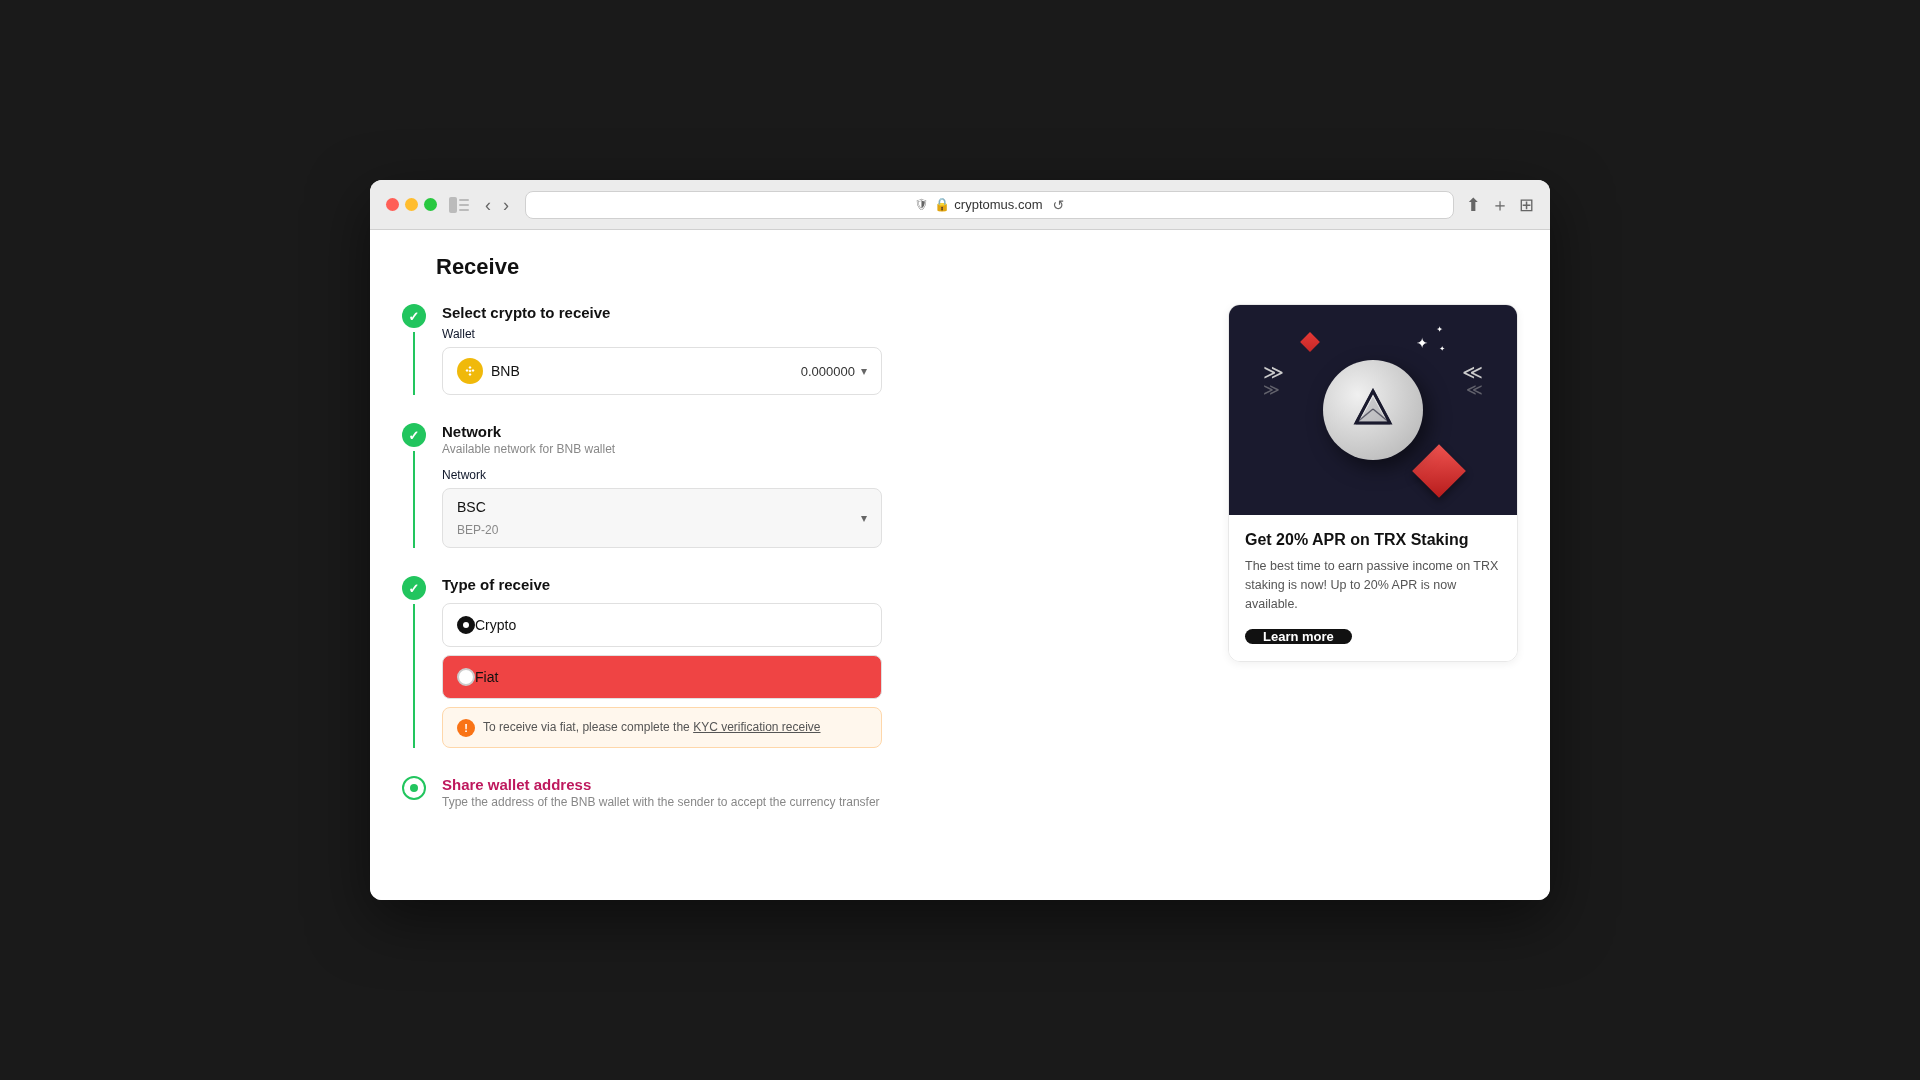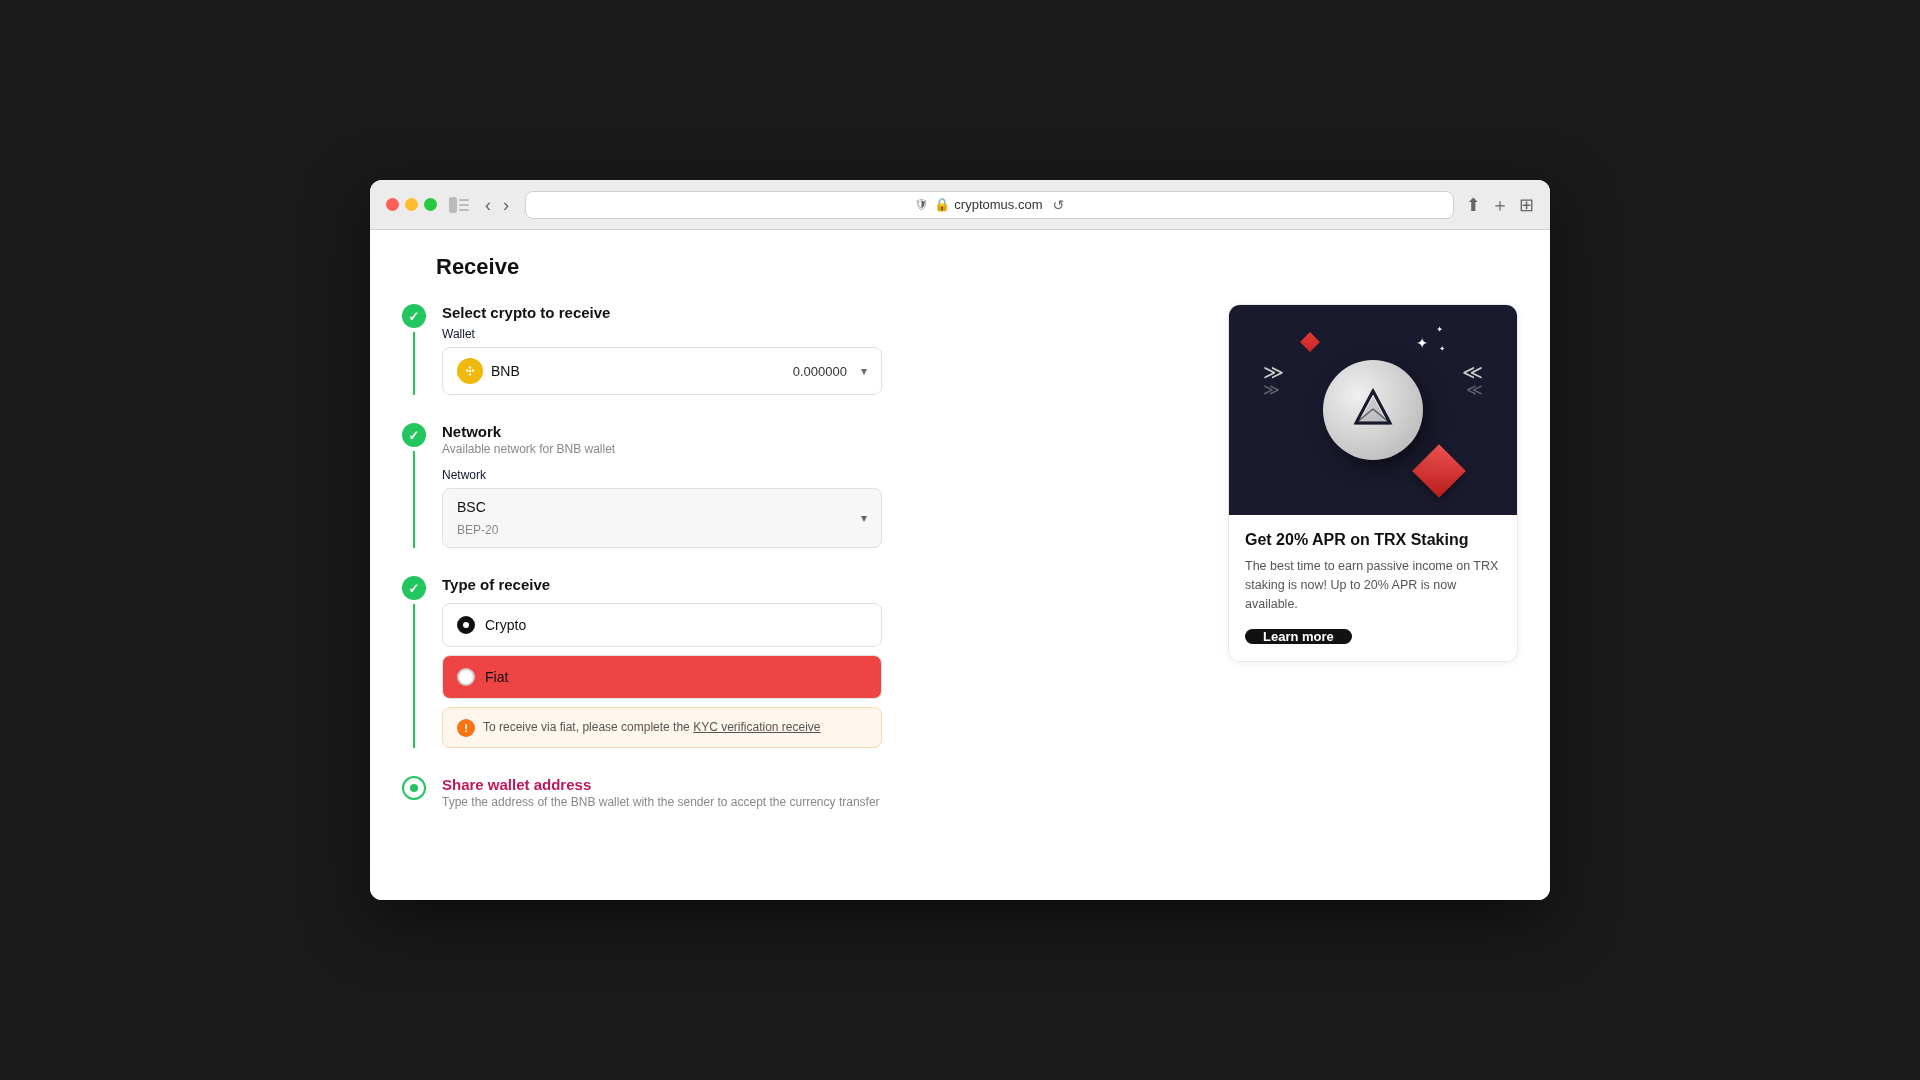--- a/index.html
+++ b/index.html
@@ -242,21 +242,21 @@
       font-size: 14px;
       font-weight: 500;
       color: #111;
     }
 
     .wallet-balance {
       font-size: 13px;
       color: #333;
       display: flex;
       align-items: center;
-      gap: 14px;
+      gap: 6px;
     }
 
     .chevron-down {
       color: #666;
       font-size: 12px;
     }
 
     
     .network-selector {
       border: 1px solid #e0e0e0;
@@ -287,21 +287,21 @@
       color: #888;
     }
 
     
     .radio-option {
       border: 1px solid #e0e0e0;
       border-radius: 8px;
       padding: 12px 14px;
       display: flex;
       align-items: center;
-      gap: 10px;
+      gap: 0;
       cursor: pointer;
       max-width: 440px;
       margin-bottom: 8px;
       background: white;
     }
 
     .radio-dot-filled {
       width: 18px;
       height: 18px;
       border-radius: 50%;

